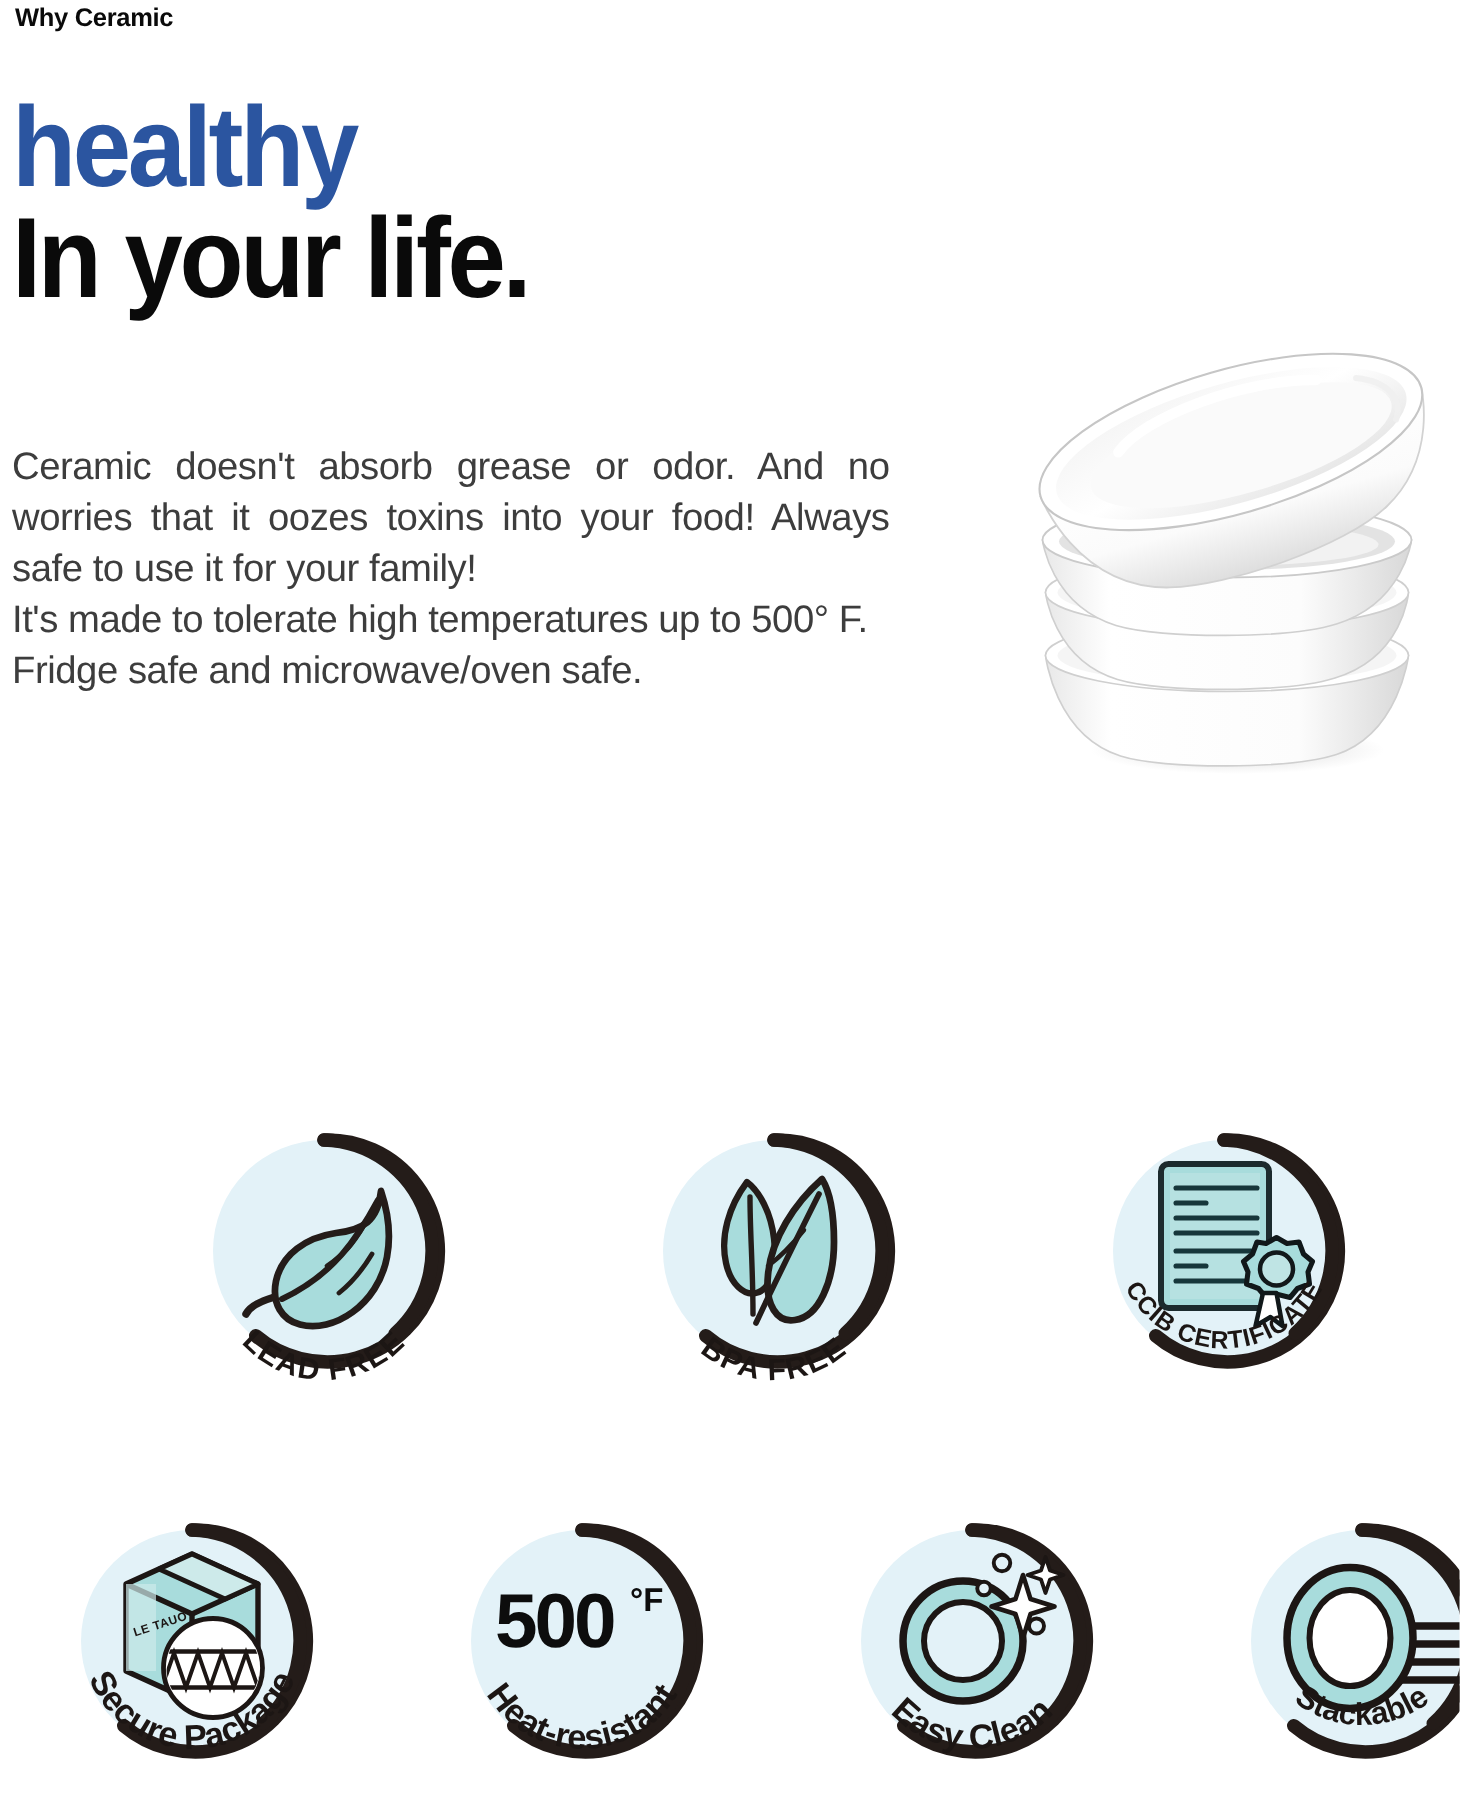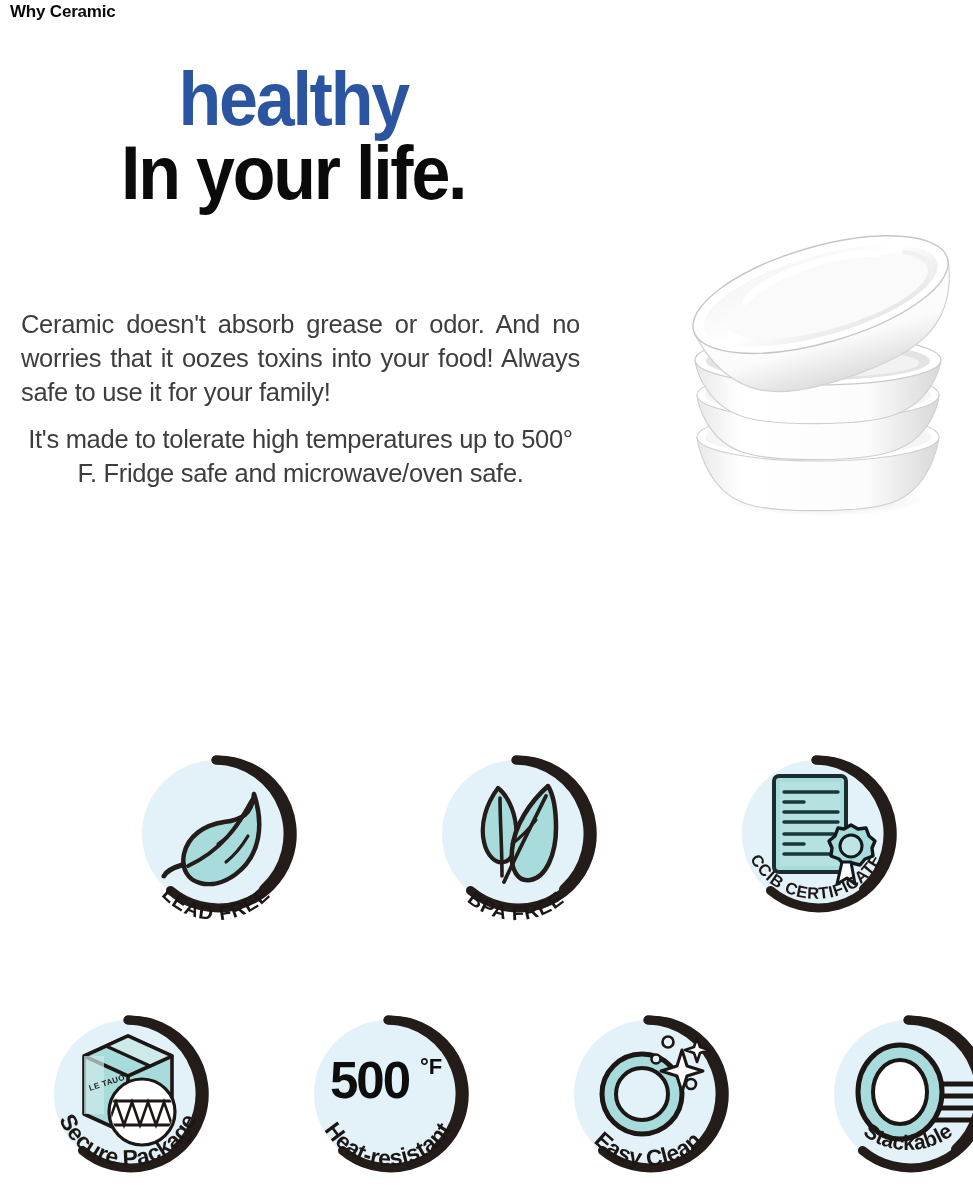--- a/index.html
+++ b/index.html
@@ -26,21 +26,20 @@
     color: #0a0a0a;
     letter-spacing: -0.2px;
   }
 
   
   .headline {
     position: absolute;
     left: 8px;
     top: 62px;
     width: 620px;
-    text-align: center;
   }
   .headline-line {
     font-weight: bold;
     font-size: 76px;
     line-height: 0.98;
     letter-spacing: -2.4px;
     transform: scaleX(0.92);
     transform-origin: left center;
     white-space: nowrap;
   }
@@ -51,23 +50,23 @@
   .body-copy {
     position: absolute;
     left: 8px;
     top: 295px;
     width: 585px;
     font-size: 25.5px;
     line-height: 1.33;
     color: #3d3d3d;
     letter-spacing: -0.3px;
   }
-  .body-copy p { margin: 13px; }
+  .body-copy p { margin: 0; }
   .para-justified { text-align: justify; text-justify: inter-word; }
-  .para-left { text-align: center; }
+  .para-left { text-align: left; }
 
   
   .product-photo {
     position: absolute;
     left: 655px;
     top: 232px;
     width: 318px;
     height: 290px;
   }
   .product-photo svg { display: block; width: 100%; height: 100%; }

